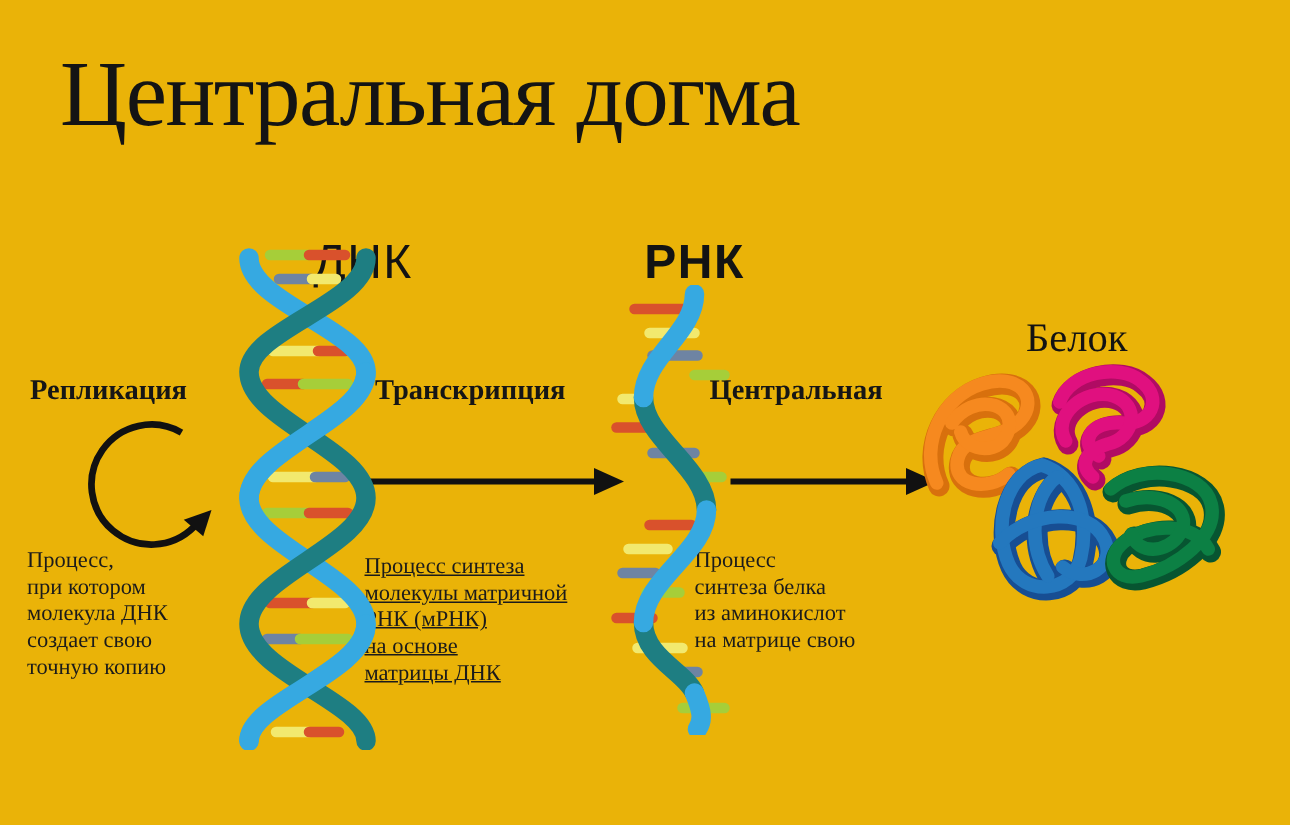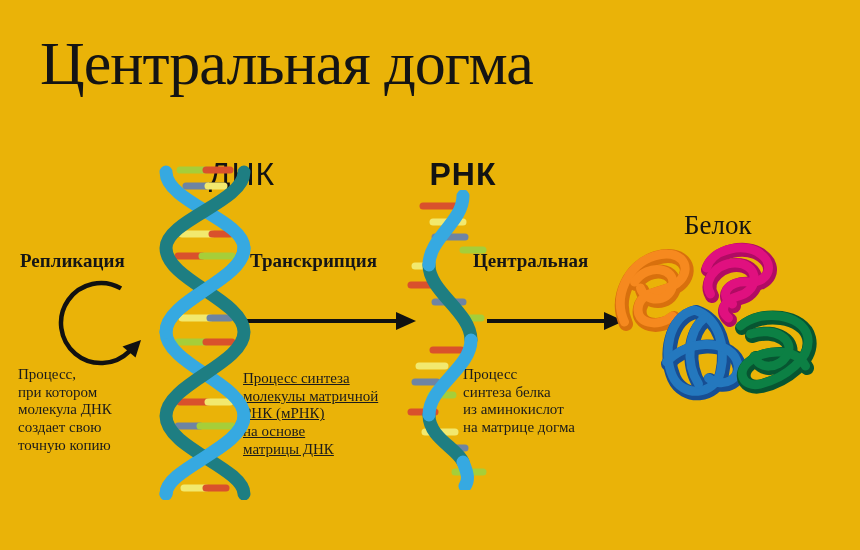--- a/index.html
+++ b/index.html
@@ -52,21 +52,21 @@
 создает свою
 точную копию</div>
   <div class="abs step-desc" style="left:243px;top:370px;width:176px;text-decoration:underline;">Процесс синтеза
 молекулы матричной
 РНК (мРНК)
 на основе
 матрицы ДНК</div>
   <div class="abs step-desc" style="left:463px;top:366px;width:180px;">Процесс
 синтеза белка
 из аминокислот
-на матрице догма</div>
+на матрице свою</div>
 
   <svg class="abs" style="left:57px;top:279px;" width="88" height="88" viewBox="0 0 88 88">
     <path d="M64,9.4 A40,40 0 1 0 72.3,72.3" fill="none" stroke="#111" stroke-width="4.5"></path>
     <polygon points="84,61 78.5,78.5 65.5,67.5" fill="#111"></polygon>
   </svg>
 
   <svg class="abs" style="left:240px;top:310px;" width="176" height="22" viewBox="0 0 176 22">
     <line x1="2" y1="11" x2="157" y2="11" stroke="#111" stroke-width="4"></line>
     <polygon points="156,2 176,11 156,20" fill="#111"></polygon>
   </svg>

